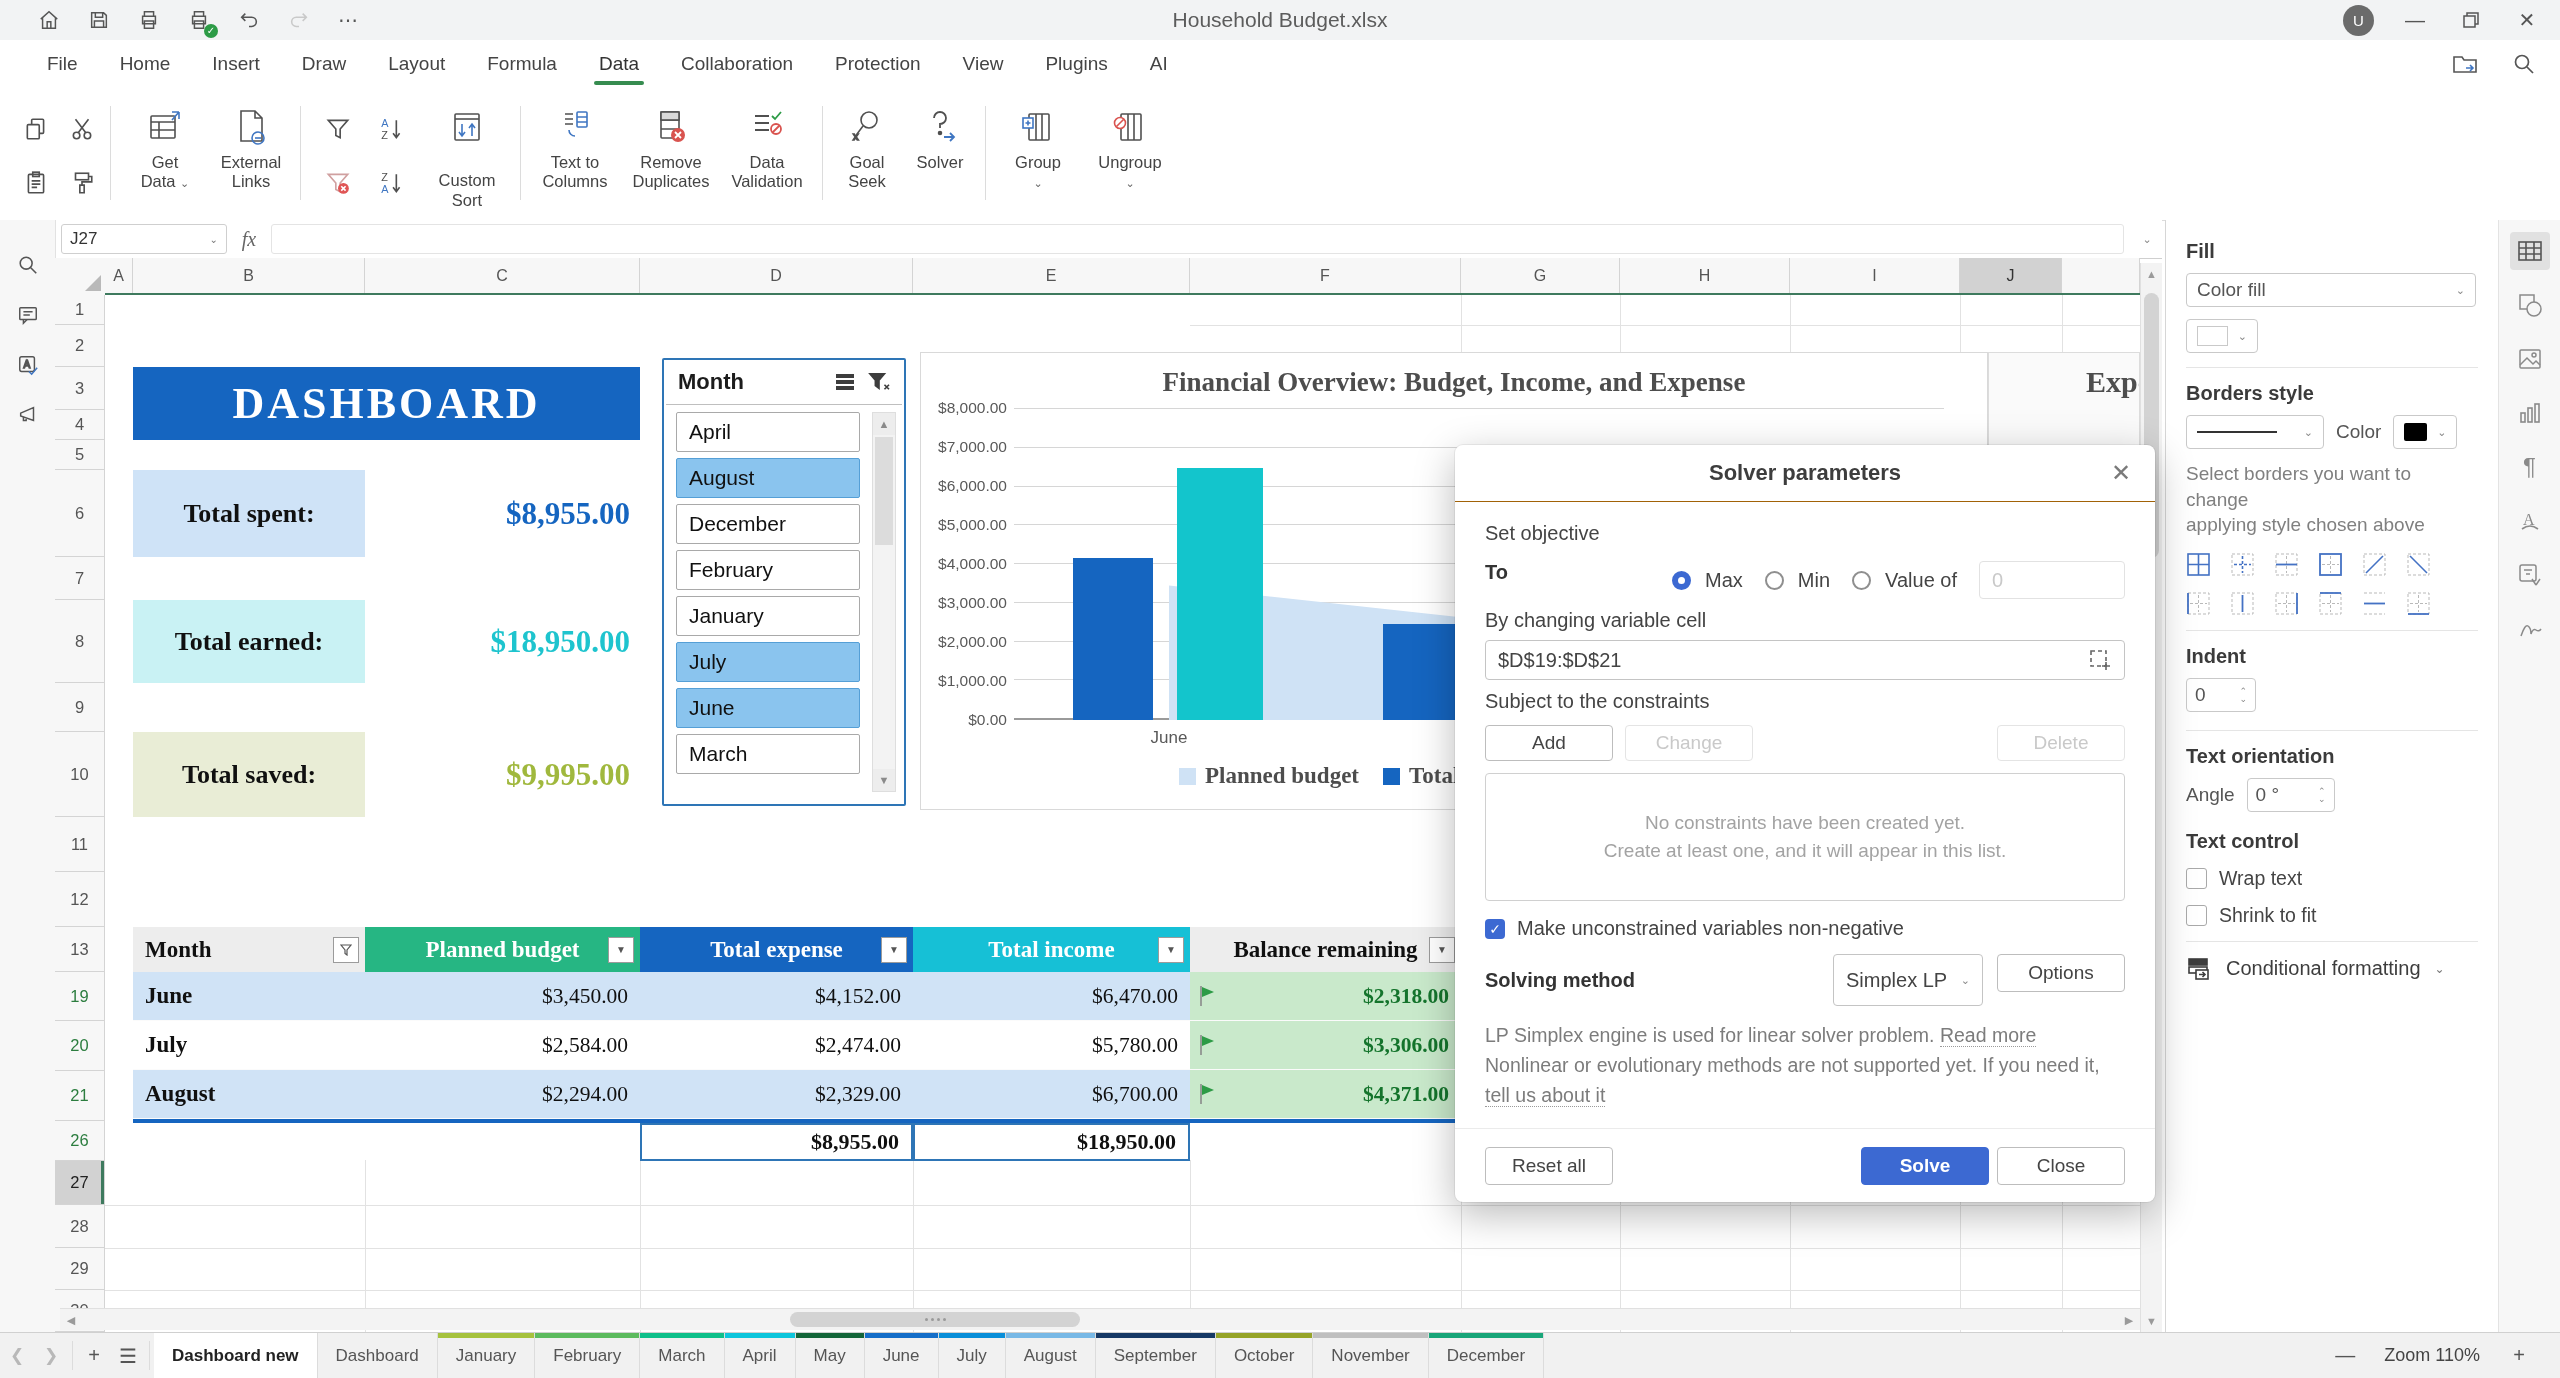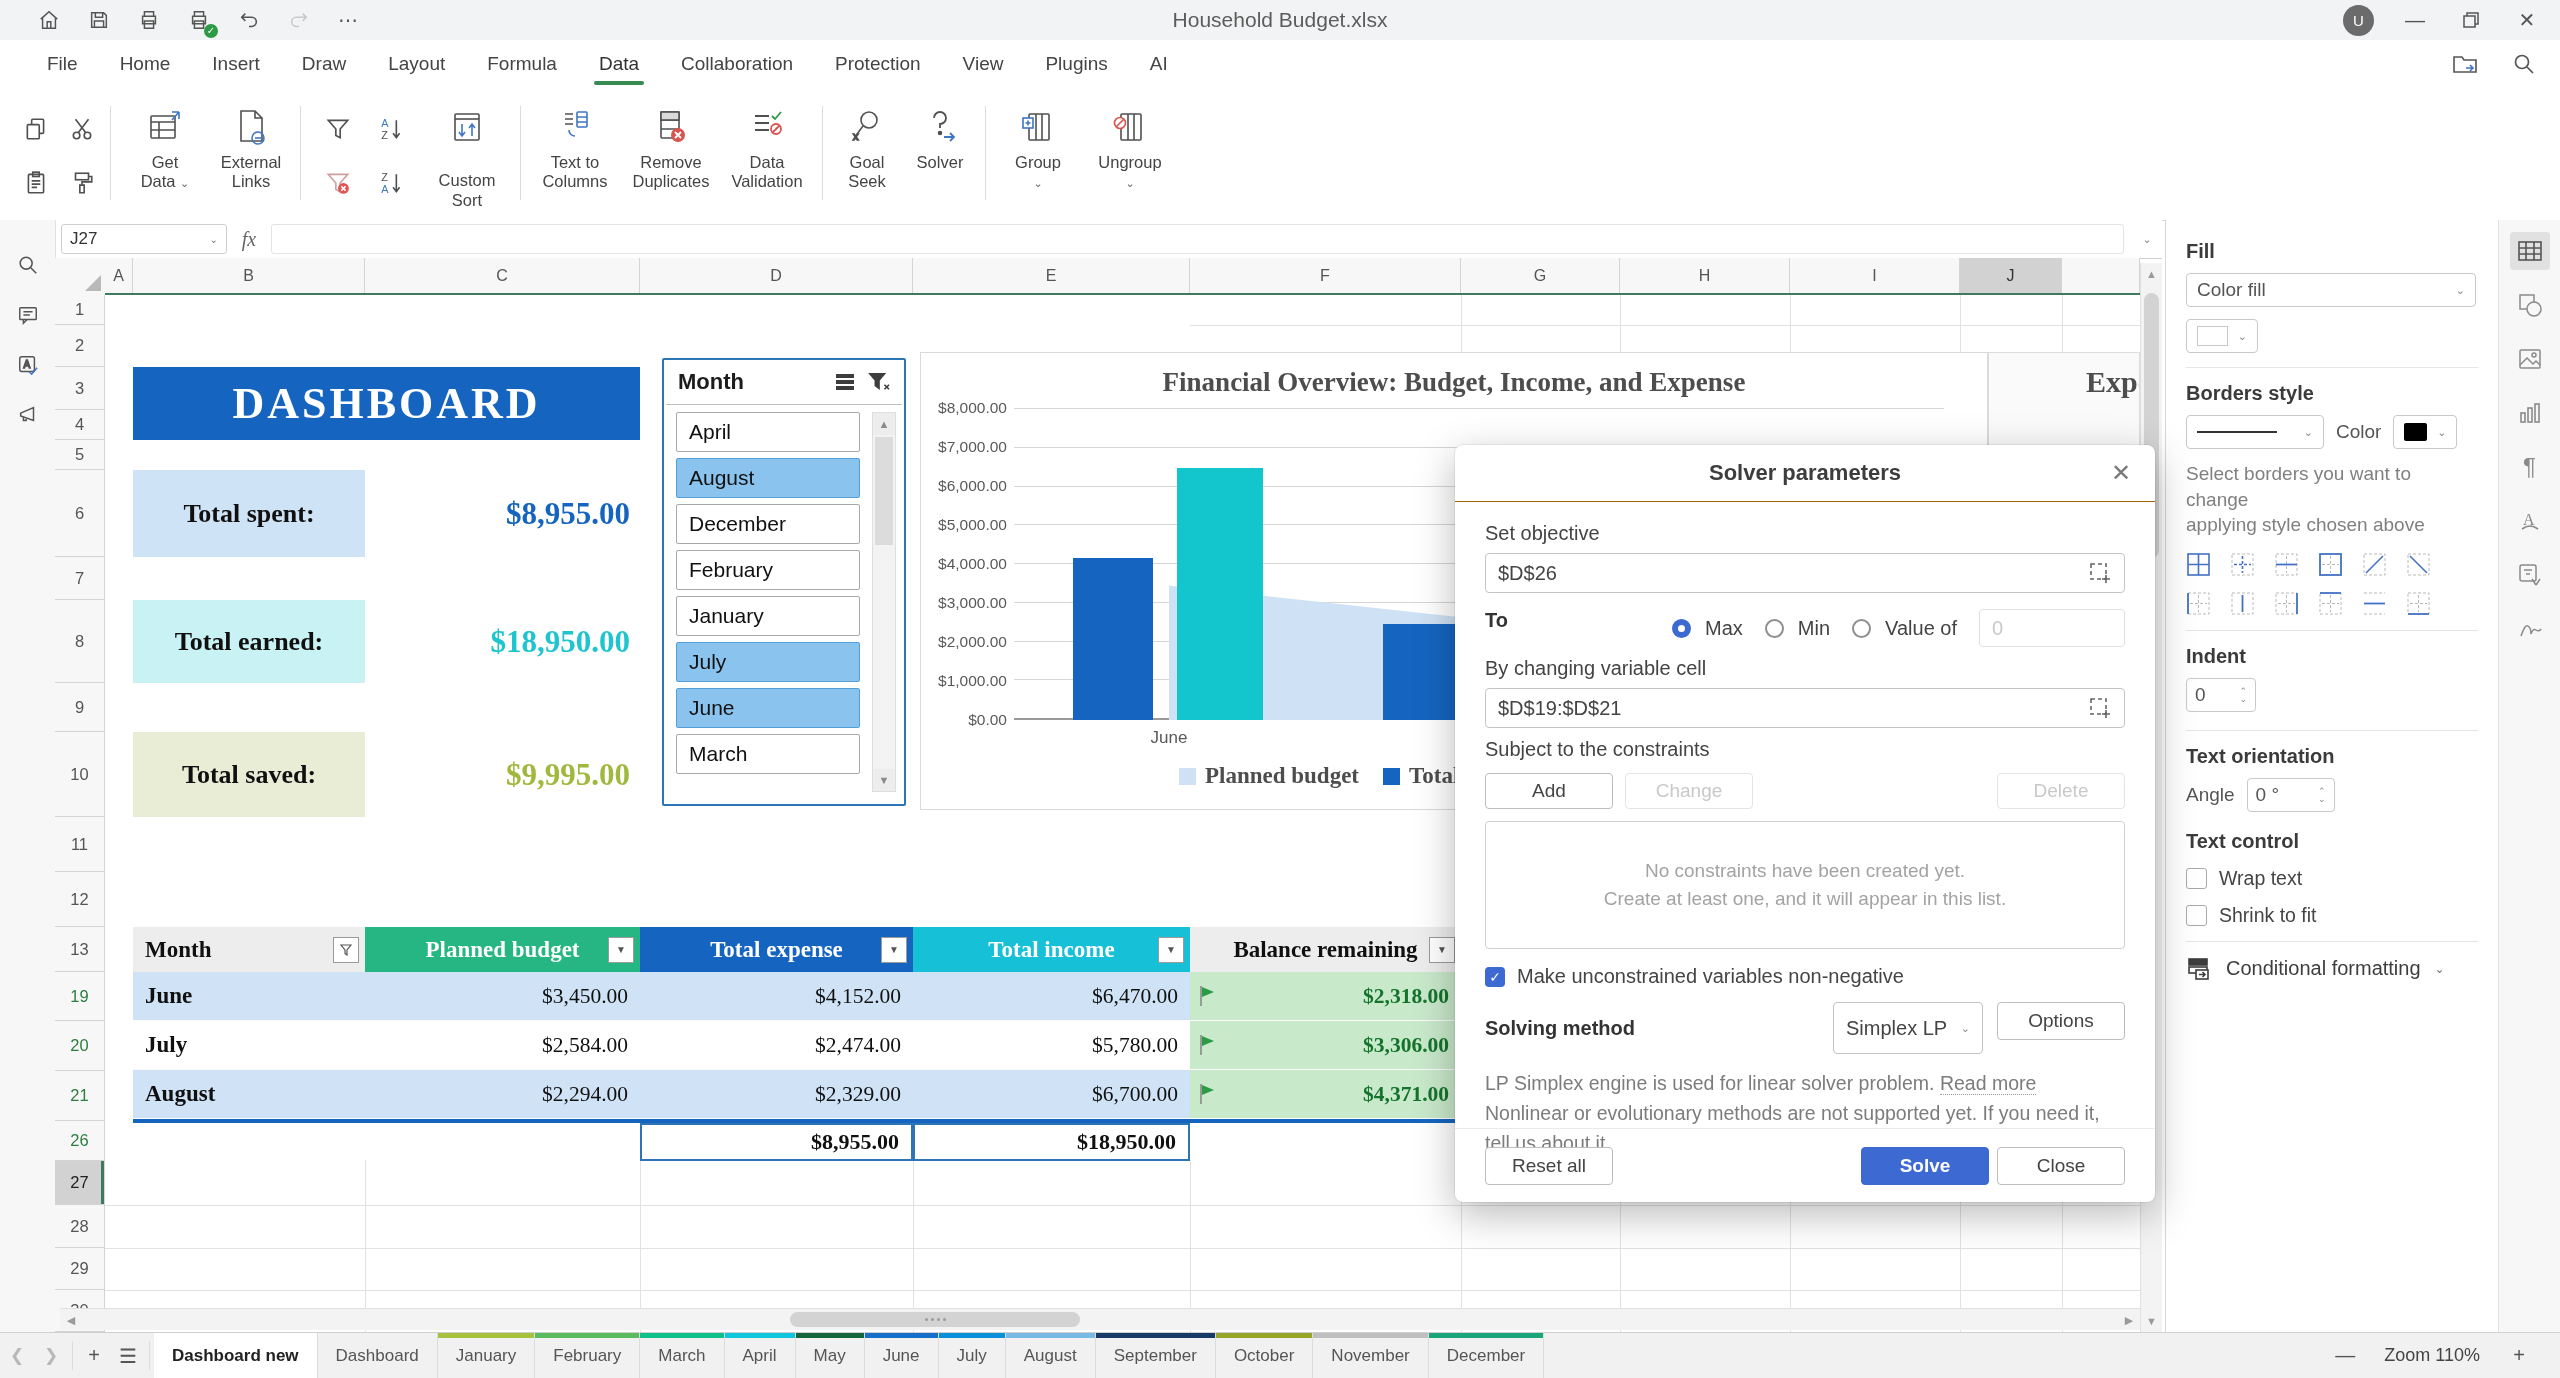--- a/index.html
+++ b/index.html
@@ -993,29 +993,20 @@
       </div>
   </div>
 
   <div class="dialog">
     <div class="dlg-head">
       <span class="dlg-title">Solver parameters</span>
       <span class="dlg-close">✕</span>
     </div>
     <div class="dlg-body">
       <div class="dlg-label">Set objective</div>
-      <div class="dlg-input">
-        <span>$D$26</span>
-        <span class="selcell">
-            <svg width="24" height="24" viewBox="0 0 24 24" fill="none" stroke="#666" stroke-width="1.6">
-              <rect x="3" y="3" width="15" height="15" stroke-dasharray="4 3"></rect>
-              <path d="M18 14 V22 M14 18 H22"></path>
-            </svg>
-          </span>
-      </div>
       <div class="torow">
         <b>To</b>
         <div class="radios">
           <span class="radio on"></span>
             <span class="rlabel">Max</span>
           <span class="radio"></span>
             <span class="rlabel">Min</span>
           <span class="radio"></span>
             <span class="rlabel">Value of</span>
           <span class="dis-input">0</span>

